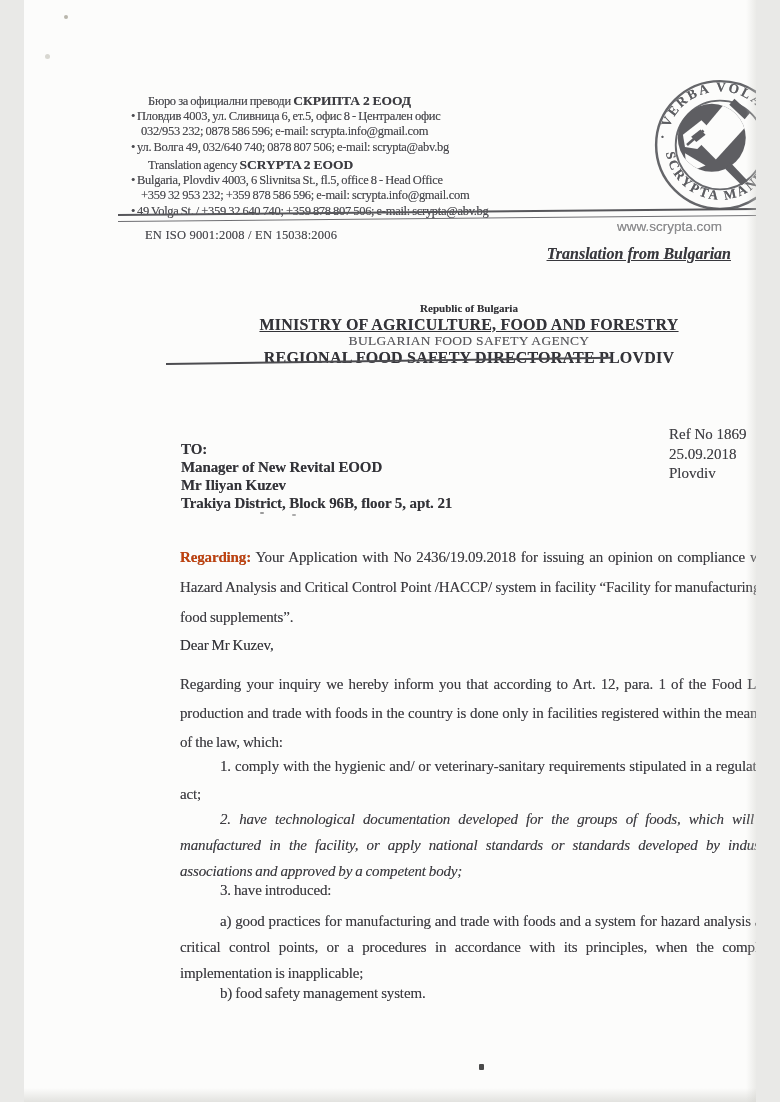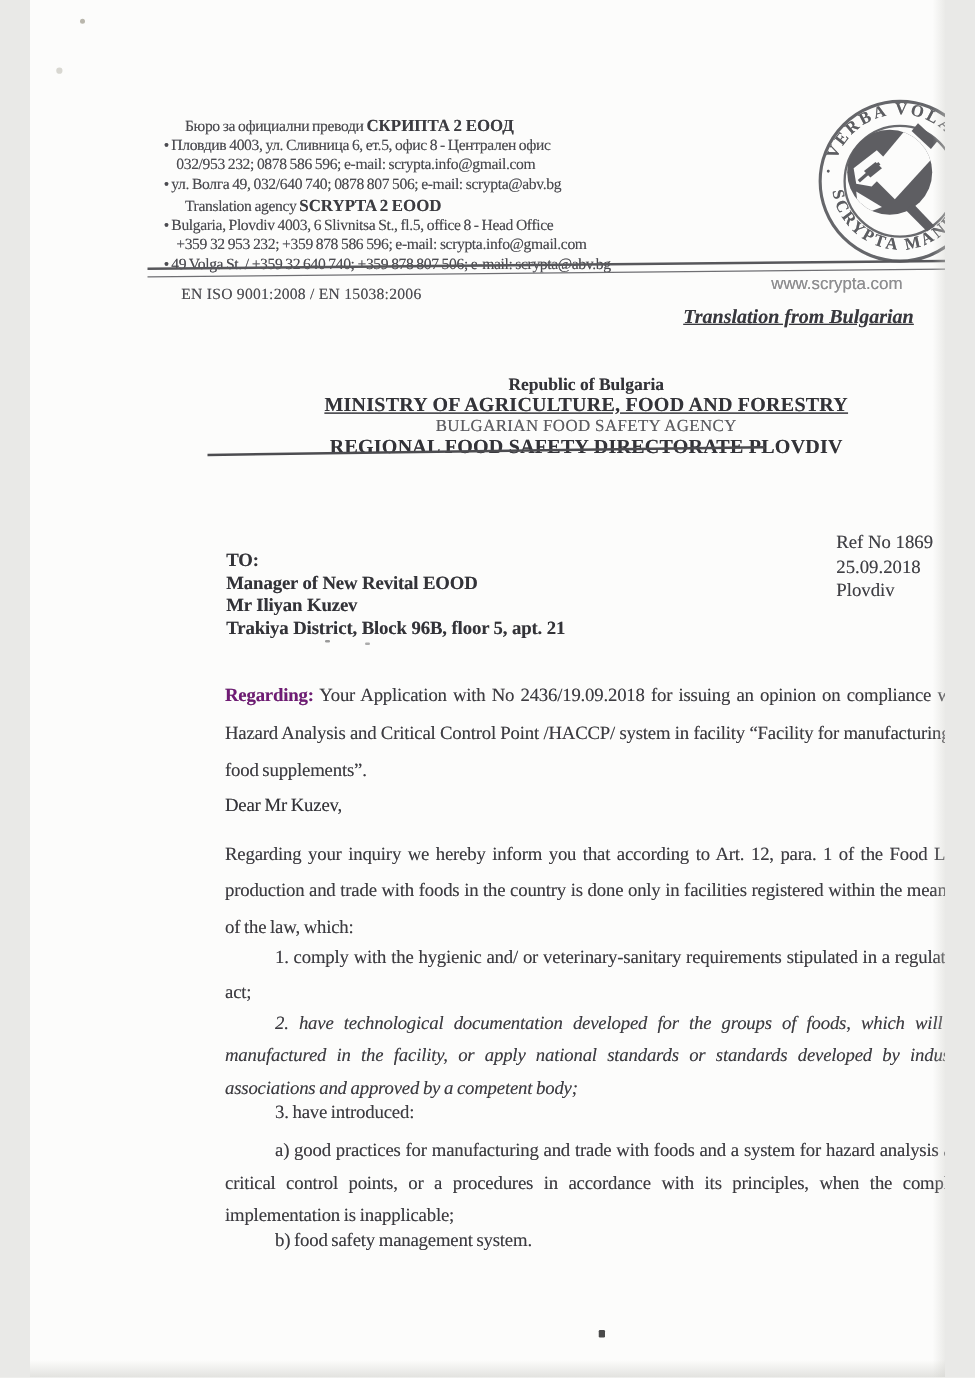--- a/index.html
+++ b/index.html
@@ -38,21 +38,21 @@
   .iso { position:absolute; left:121px; top:228px; font-size:12.5px; letter-spacing:.2px;
          color:#4b4b50; }
   .website { position:absolute; right:34px; top:219px; font-family:"Liberation Sans",sans-serif;
              font-size:13.5px; color:#8e8e90; }
   .trans-note { position:absolute; right:25px; top:245px; font-size:16px; font-weight:bold;
                 font-style:italic; text-decoration:underline; color:#38383d; }
 
   
   .doc-header { position:absolute; left:145px; top:301px; width:600px; text-align:center;
                 color:#333338; white-space:nowrap; }
-  .doc-header .h1 { font-size:14px; font-weight:bold; line-height:15px;text-align:center; }
+  .doc-header .h1 { font-size:11px; font-weight:bold; line-height:15px;text-align:center; }
   .doc-header .h2 { font-size:16px;   font-weight:bold; line-height:17px; letter-spacing:.2px;text-decoration:underline; }
   .doc-header .h3 { font-size:13.5px; font-weight:normal; line-height:16px; color:#5c5c61; letter-spacing:.3px; }
   .doc-header .h4 { font-size:16px;   font-weight:bold; line-height:17px; letter-spacing:.2px; }
 
   
   .ref-block { position:absolute; left:645px; top:381px; font-size:15px; line-height:19.5px;
                color:#404045;margin-top:44px; }
 
   
   .recipient { position:absolute; left:157px; top:440px; font-size:15px; font-weight:bold;
@@ -63,21 +63,21 @@
         font-size:15px; letter-spacing:-0.15px; word-spacing:-0.6px; color:#3d3c41; }
   .p-regarding { top:542px; line-height:30px; }
   .p-salutation{ top:637px; font-weight:normal; color:#333338; }
   .p-para1     { top:670px; line-height:29px; }
   .p-item      { text-indent:40px; }
   .p-item1     { top:752px; line-height:28px; }
   .p-item2     { top:806px; line-height:26px;font-style:italic; }
   .p-item3     { top:882px; }
   .p-item3a    { top:908px; line-height:26px; }
   .p-item3b    { top:985px; }
-  .bold-label  { font-weight:bold; color:#701a75; }
+  .bold-label  { font-weight:bold; color:#c2410c; }
 
   
   .speck { position:absolute; border-radius:50%; }
   .speck1 { left:40px; top:15px;  width:4px; height:4px; background:#b9b6ac; }
   .speck2 { left:21px; top:54px;  width:5px; height:5px; background:#c9c7bf; opacity:.7; }
   .dot1   { left:236px; top:512px; width:4px; height:2px; background:#9a9a9a; border-radius:2px; }
   .dot2   { left:268px; top:514px; width:4px; height:2px; background:#ababab; border-radius:2px; }
   .dot3   { left:455px; top:1064px; width:5px; height:6px; background:#4a4a4a; border-radius:1px; }
   .edge-bottom { position:absolute; left:0; bottom:0; width:100%; height:14px;
                  background:linear-gradient(to bottom, rgba(210,210,205,0), rgba(205,205,200,.55)); }

